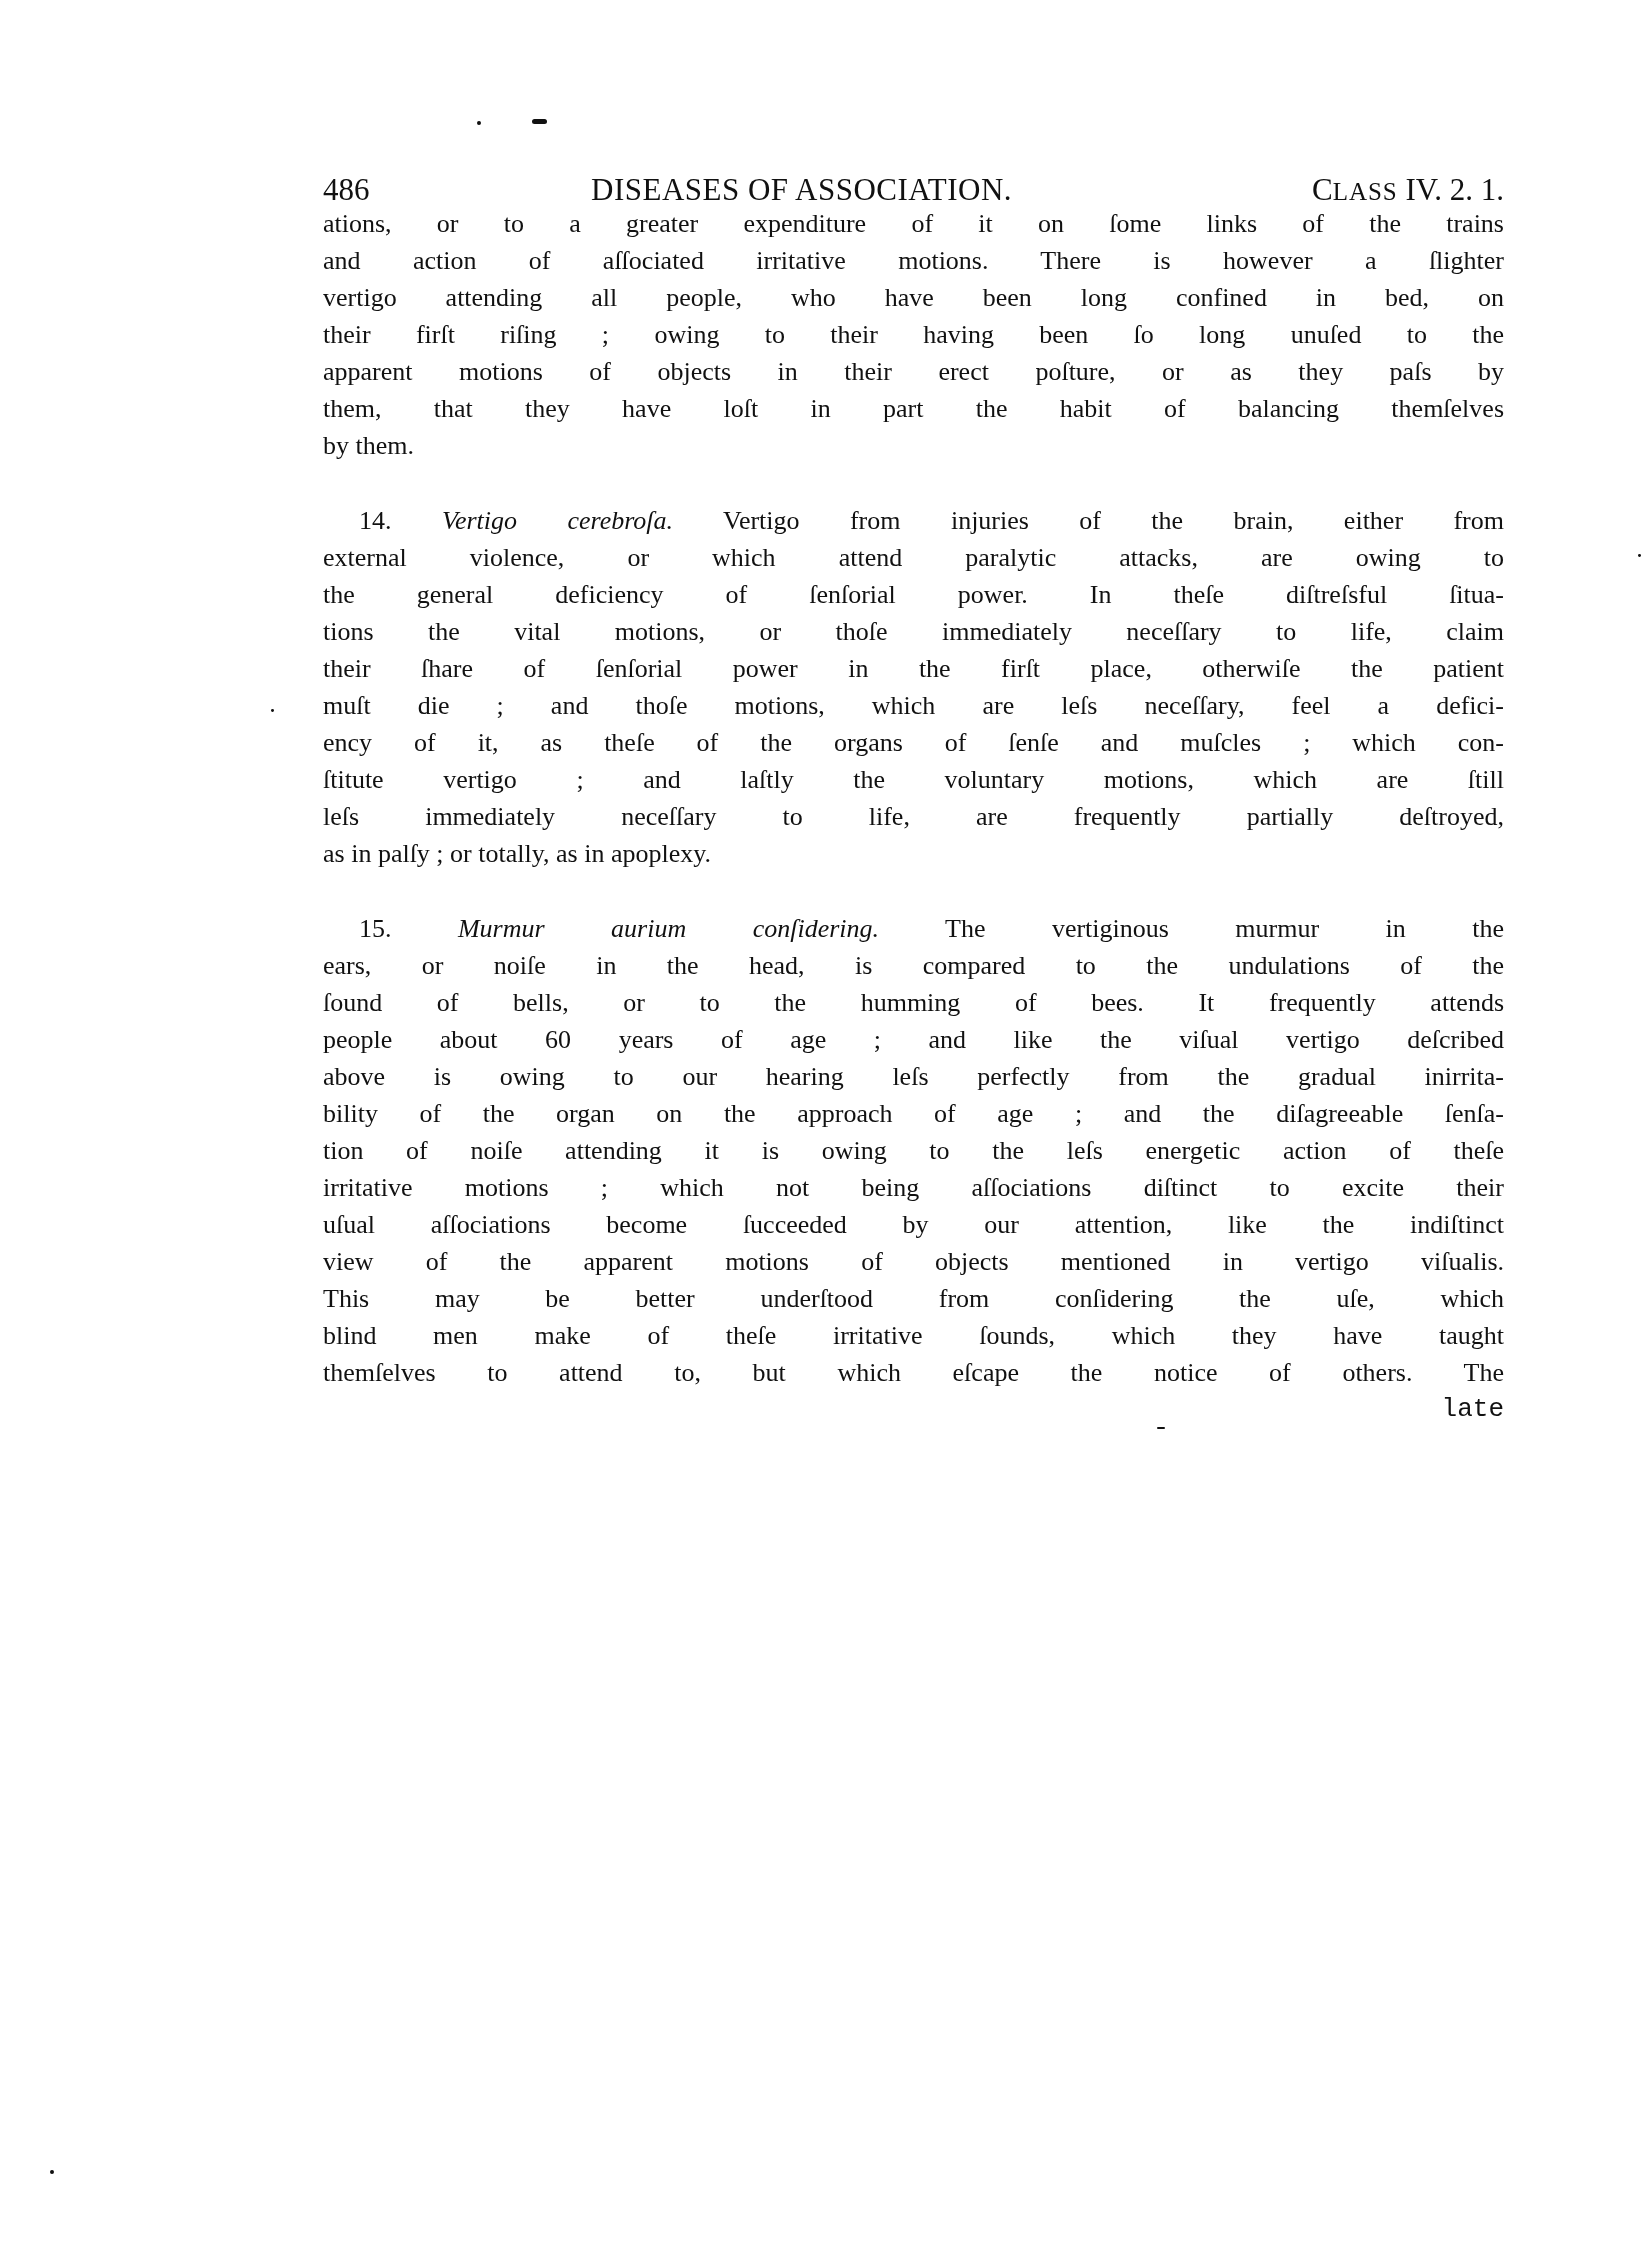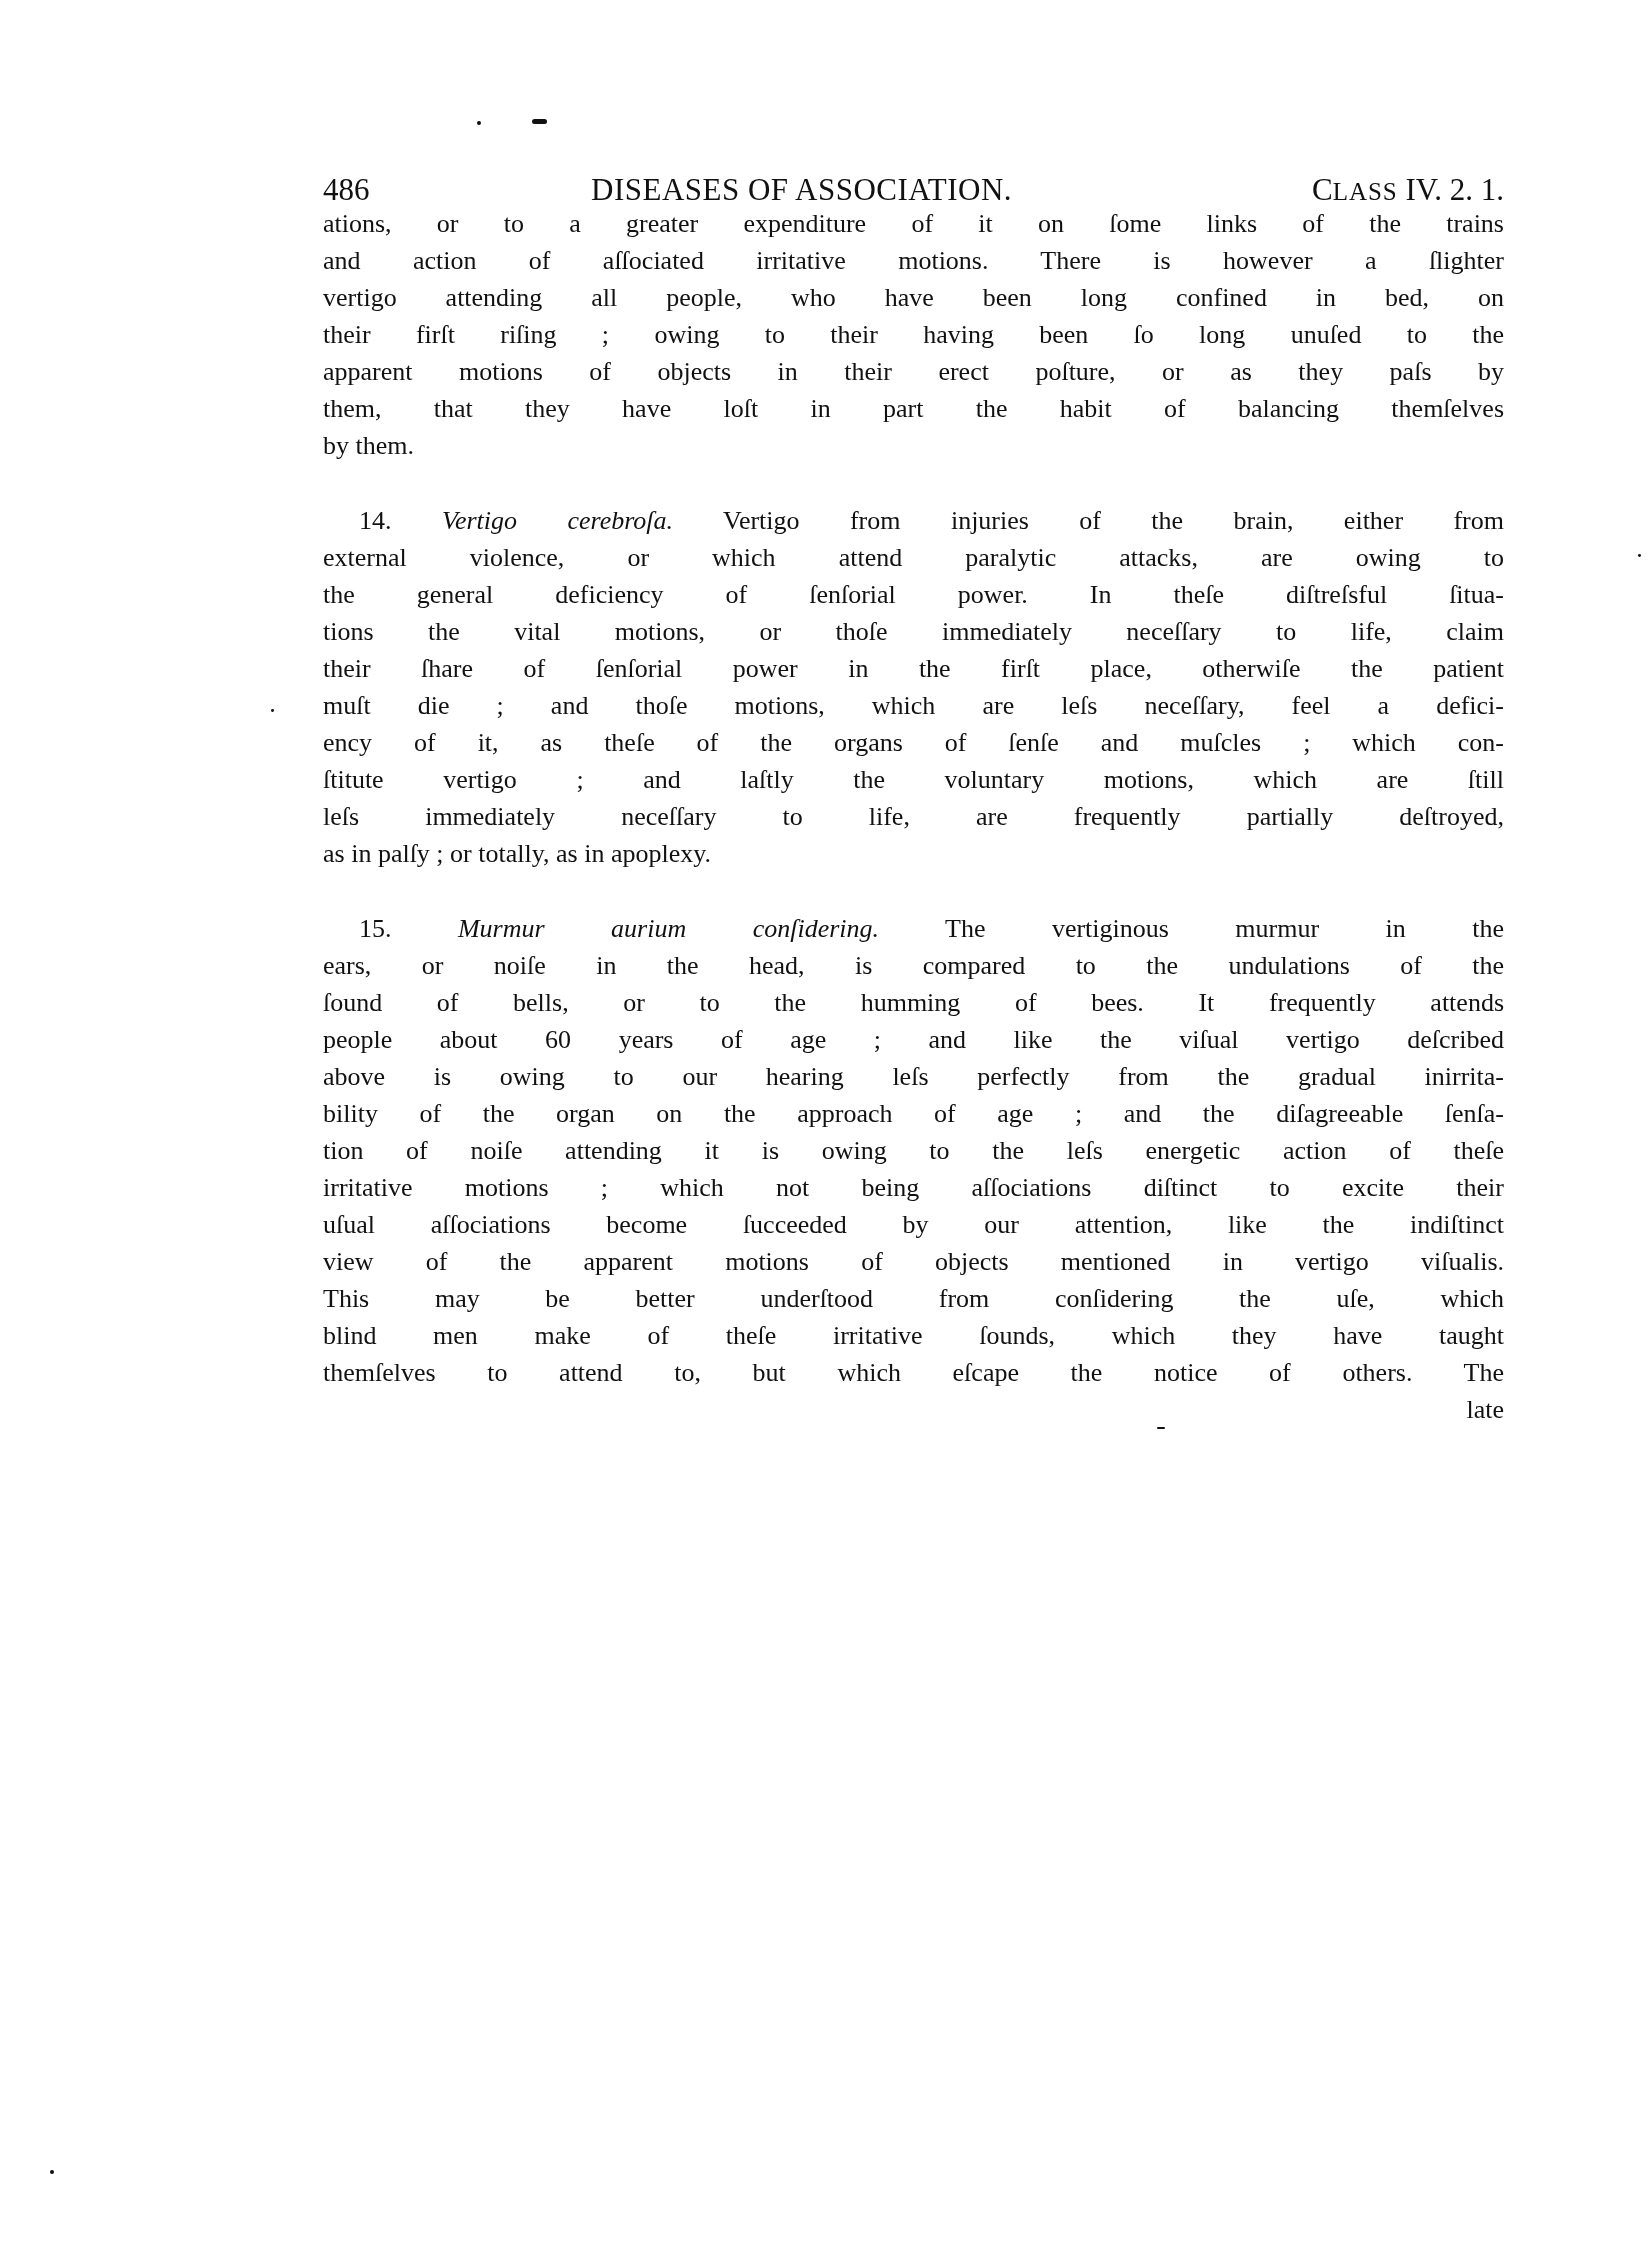--- a/index.html
+++ b/index.html
@@ -9,21 +9,21 @@
   .header { position:absolute; left:323px; top:153px; width:1181px; height:42px;
             font-size:31px; line-height:42px;margin-top:16px; }
   .header .pageno { position:absolute; left:0; top:0; }
   .header .title { position:absolute; left:268px; top:0; letter-spacing:0.5px; }
   .header .class { position:absolute; right:0; top:0; }
   .header .class .sc { font-size:25px; letter-spacing:1px; }
   .body { position:absolute; left:323px; top:205px; width:1181px; }
   .line { display:block; height:37px; line-height:37px; font-size:26px;
           white-space:nowrap; text-align:justify; text-align-last:justify; }
   .line.last { text-align-last:left; }
-  .line.right { text-align:right; text-align-last:right; }
+  .line.right { text-align:right; text-align-last:right;font-family:Liberation Mono, monospace; }
   .gap { display:block; height:38px; }
   .indent { padding-left:36px; }
   em { font-style:italic; }
 </style>
 </head>
 <body>
 
 <span class="speck" style="left:477px;top:121px;width:3.8px;height:3.8px;"></span>
 <span class="speck" style="left:532px;top:119px;width:15.3px;height:4.8px;border-radius:2.9px;"></span>
 <span class="speck" style="left:271px;top:709px;width:2.9px;height:2.9px;"></span>

